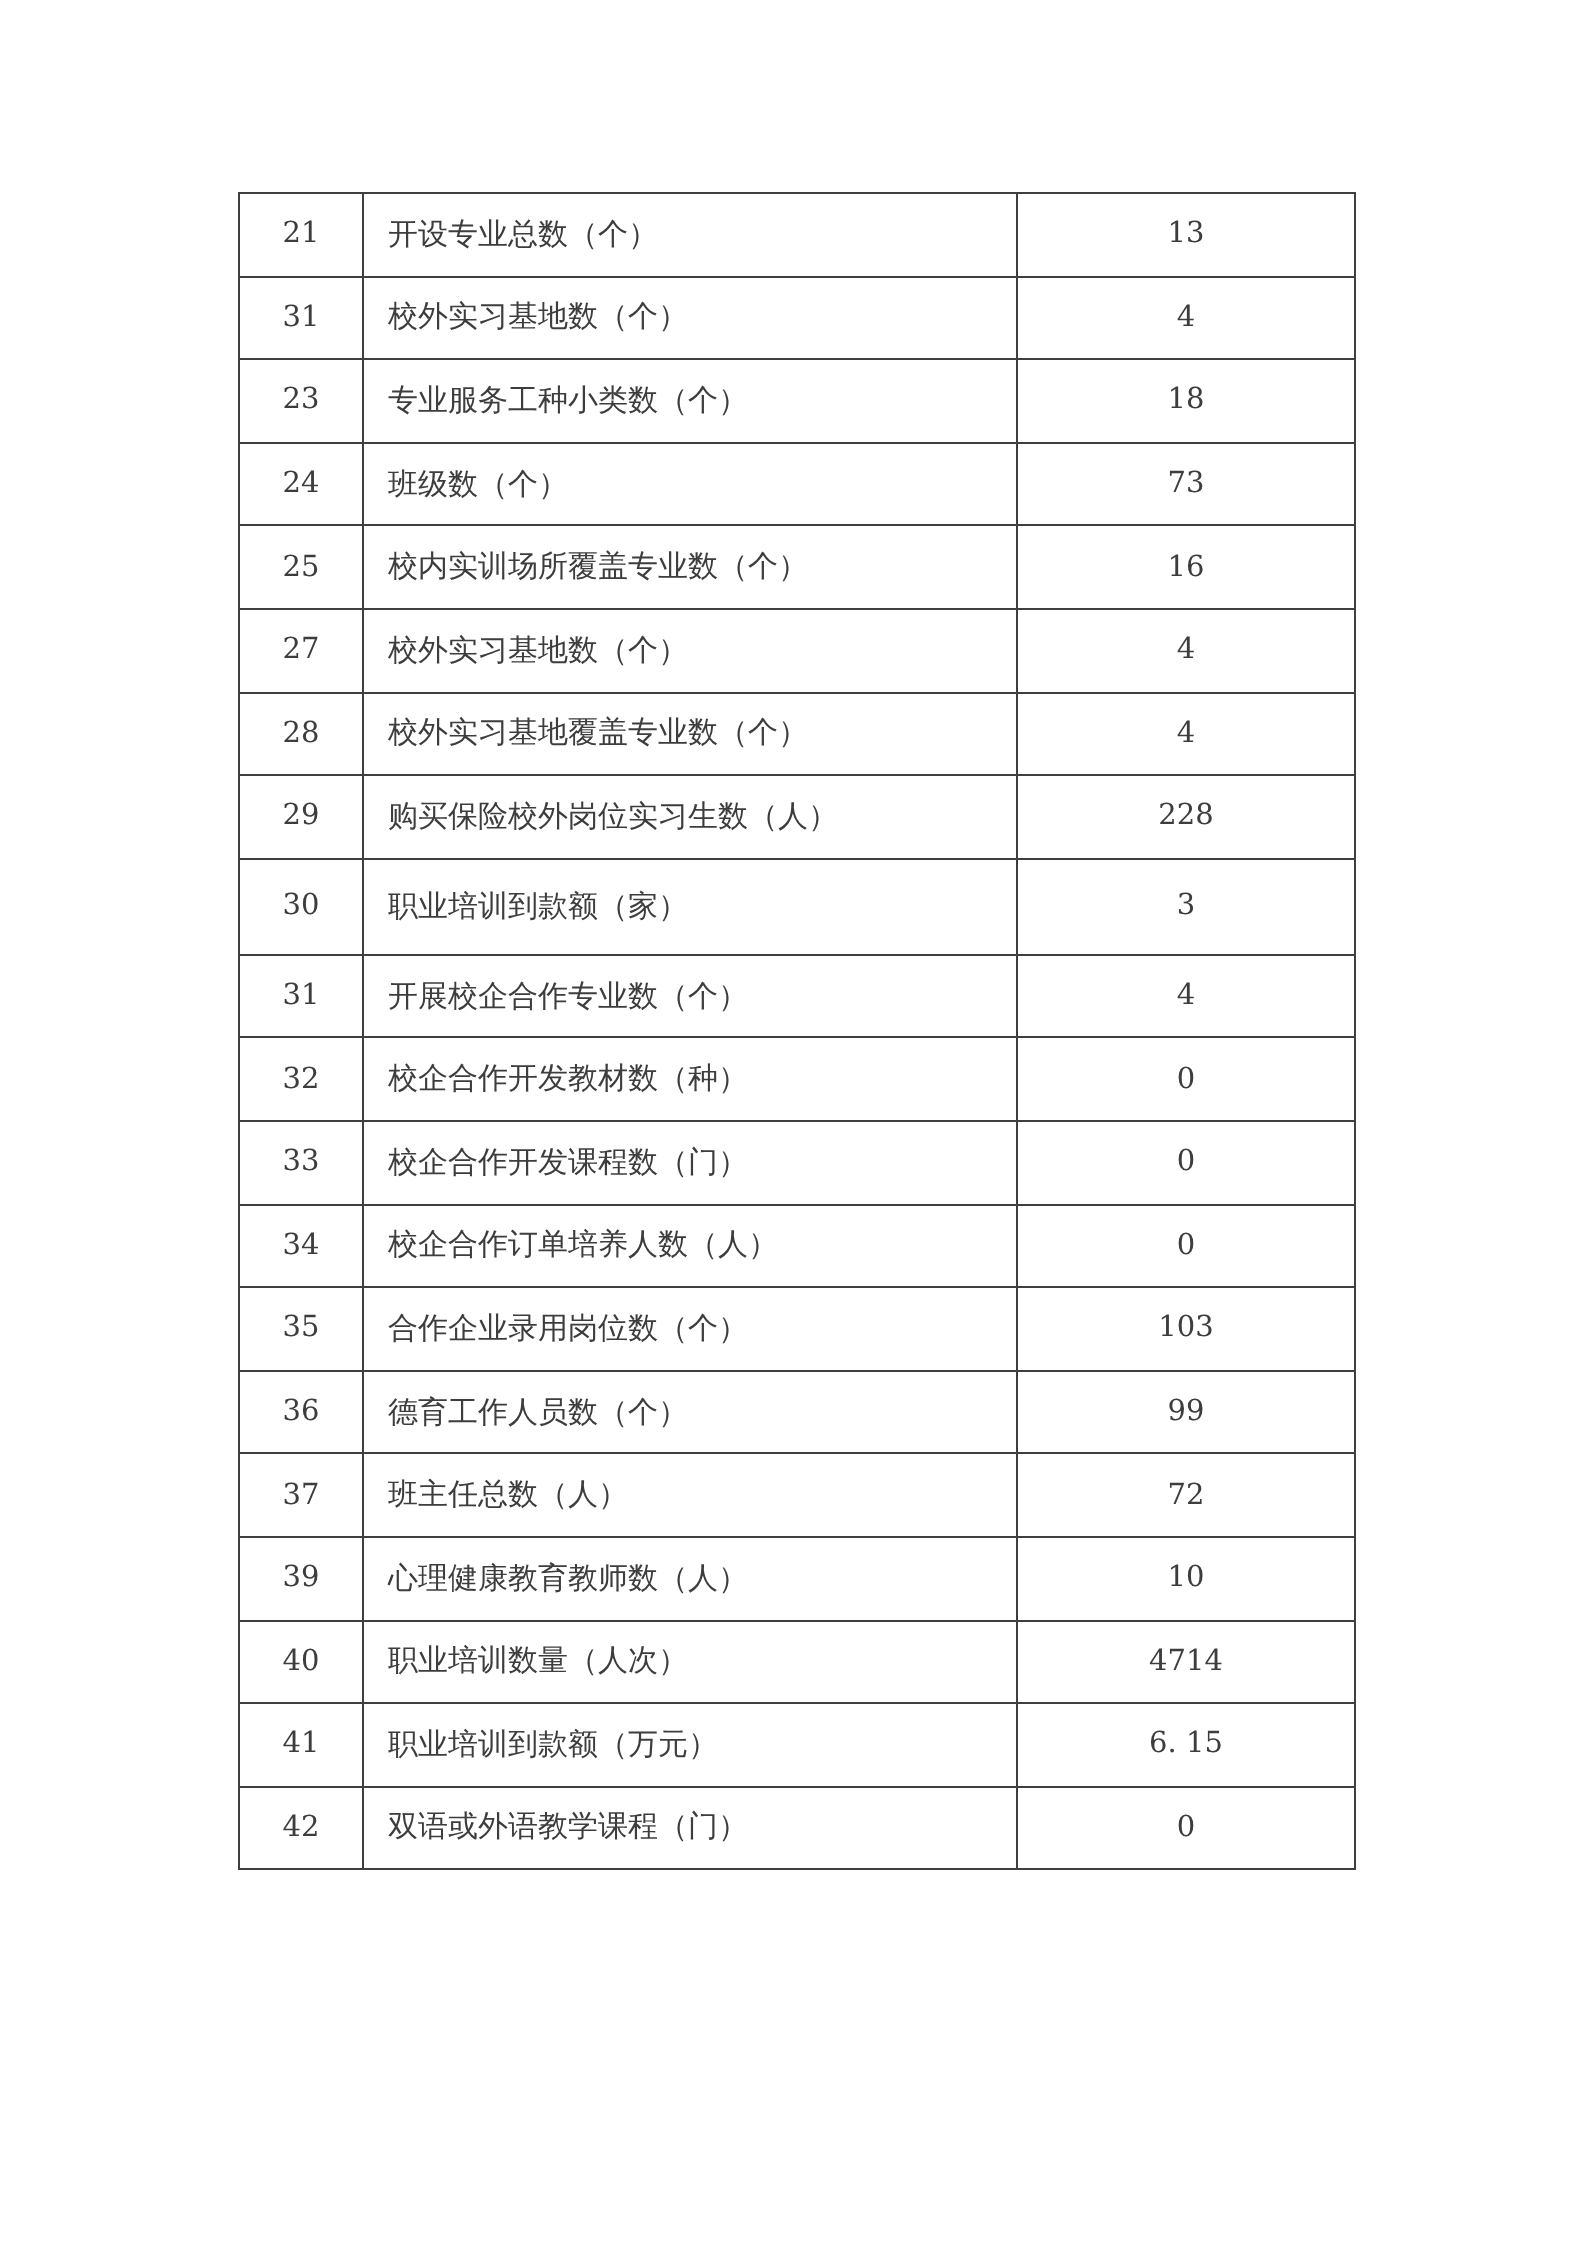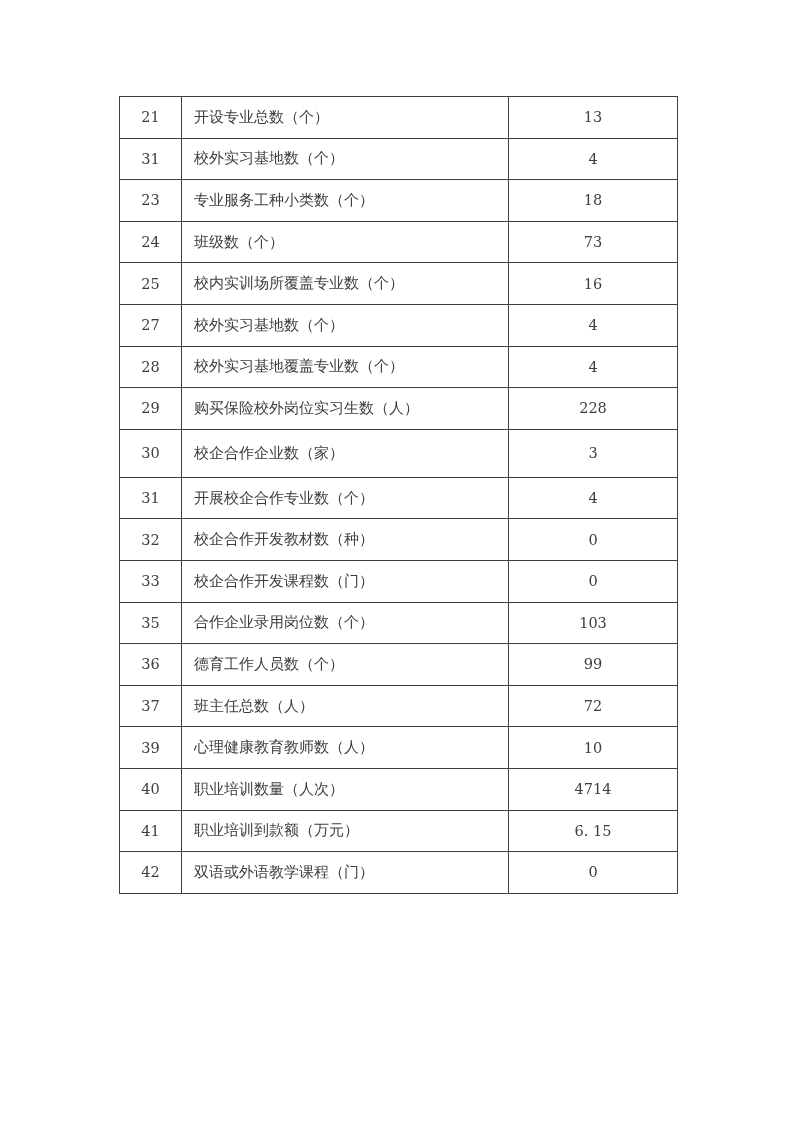--- a/index.html
+++ b/index.html
@@ -105,36 +105,41 @@
           <td class="cell-label">校外实习基地覆盖专业数（个）</td>
           <td class="cell-value">4</td>
         </tr>
         <tr>
           <td class="cell-no">29</td>
           <td class="cell-label">购买保险校外岗位实习生数（人）</td>
           <td class="cell-value">228</td>
         </tr>
         <tr>
           <td class="cell-no">30</td>
-          <td class="cell-label">校企合作企业数（家）</td>
+          <td class="cell-label">职业培训到款额（家）</td>
           <td class="cell-value">3</td>
         </tr>
         <tr>
           <td class="cell-no">31</td>
           <td class="cell-label">开展校企合作专业数（个）</td>
           <td class="cell-value">4</td>
         </tr>
         <tr>
           <td class="cell-no">32</td>
           <td class="cell-label">校企合作开发教材数（种）</td>
           <td class="cell-value">0</td>
         </tr>
         <tr>
           <td class="cell-no">33</td>
           <td class="cell-label">校企合作开发课程数（门）</td>
+          <td class="cell-value">0</td>
+        </tr>
+        <tr>
+          <td class="cell-no">34</td>
+          <td class="cell-label">校企合作订单培养人数（人）</td>
           <td class="cell-value">0</td>
         </tr>
         <tr>
           <td class="cell-no">35</td>
           <td class="cell-label">合作企业录用岗位数（个）</td>
           <td class="cell-value">103</td>
         </tr>
         <tr>
           <td class="cell-no">36</td>
           <td class="cell-label">德育工作人员数（个）</td>

